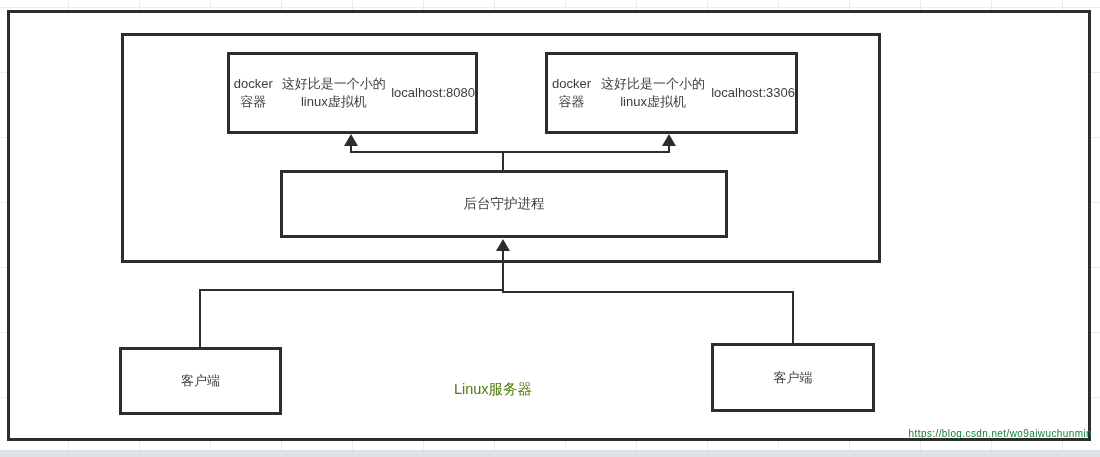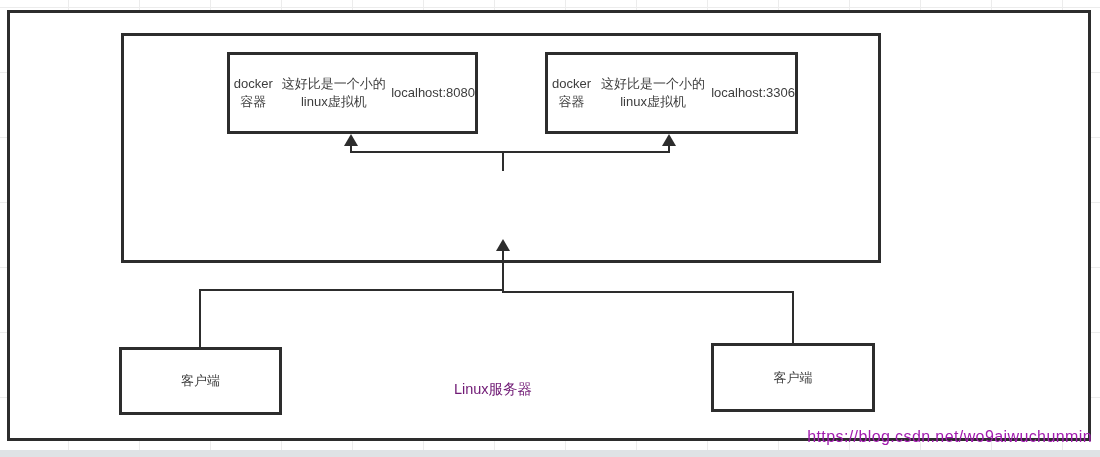--- a/index.html
+++ b/index.html
@@ -45,21 +45,21 @@
   .docker-right{ left: 545px; top: 52px;  width: 253px;  height: 82px;  font-size: 13px; line-height: 18px; }
   .daemon      { left: 280px; top: 170px; width: 448px;  height: 68px;  font-size: 13.5px; }
   .client-left { left: 119px; top: 347px; width: 163px;  height: 68px;  font-size: 13px; }
   .client-right{ left: 711px; top: 343px; width: 164px;  height: 69px;  font-size: 13px; }
   .server-label {
     position: absolute;
     left: 413px; top: 380px;
     width: 160px;
     text-align: center;
     font-size: 14.5px;
-    color: #701a75;
+    color: #4d7c0f;
   }
   .line {
     position: absolute;
     background: #2d2d2d;
   }
   .arrow-up {
     position: absolute;
     width: 0; height: 0;
     border-left: 7px solid transparent;
     border-right: 7px solid transparent;
@@ -76,23 +76,23 @@
   .da-line        { left: 502px; top: 250px; width: 2px;  height: 41px; }
   .da-arrow       { left: 496px; top: 239px; }
   
   .cl-left-vert   { left: 199px; top: 289px; width: 2px;   height: 58px; }
   .cl-left-horiz  { left: 199px; top: 289px; width: 305px; height: 2px; }
   .cl-right-horiz { left: 502px; top: 291px; width: 292px; height: 2px; }
   .cl-right-vert  { left: 792px; top: 291px; width: 2px;   height: 52px; }
   .watermark {
     position: absolute;
     right: 8px; top: 428px;
-    font-size: 16px;
+    font-size: 10px;
     letter-spacing: 0.4px;
-    color: #a21caf;
+    color: #15803d;
     z-index: 10;
     white-space: nowrap;
   }
 </style>
 </head>
 <body>
 
 <div class="canvas">
 
   <div class="grid-bg"></div>
@@ -106,20 +106,23 @@
     <div>docker 容器</div>
     <div>这好比是一个小的linux虚拟机</div>
     <div>localhost:8080</div>
   </div>
   <div class="box docker-right">
     <div>docker 容器</div>
     <div>这好比是一个小的linux虚拟机</div>
     <div>localhost:3306</div>
   </div>
 
+  <div class="box daemon">
+    <div>后台守护进程</div>
+  </div>
 
   <div class="line tc-vert"></div>
   <div class="line tc-horiz"></div>
   <div class="line tc-left-stub"></div>
   <div class="arrow-up tc-left-arrow"></div>
   <div class="line tc-right-stub"></div>
   <div class="arrow-up tc-right-arrow"></div>
 
   <div class="line da-line"></div>
   <div class="arrow-up da-arrow"></div>

